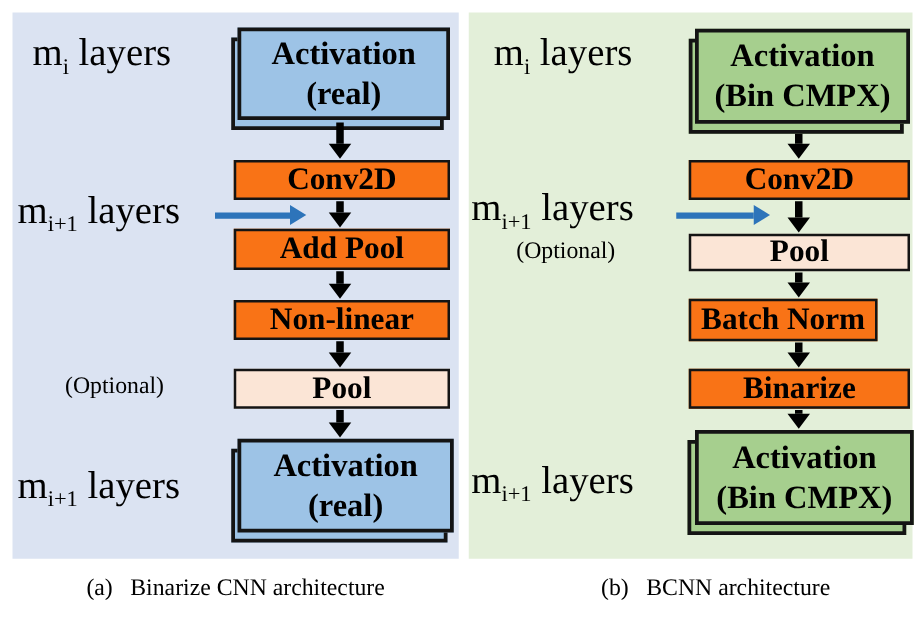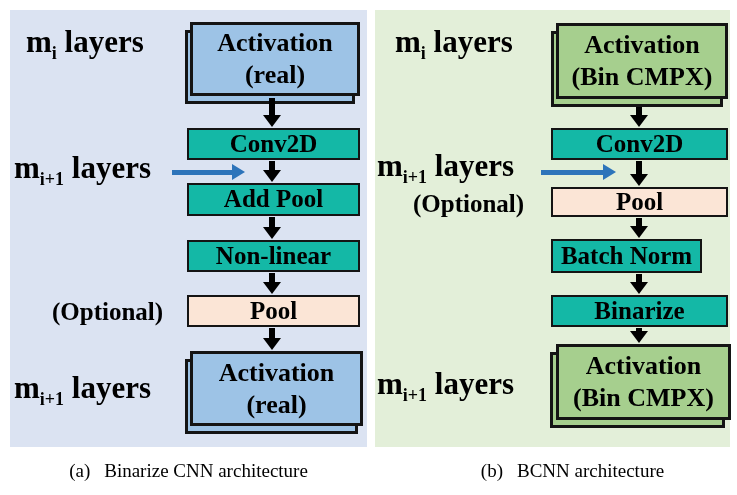--- a/index.html
+++ b/index.html
@@ -11,26 +11,26 @@
 
   .node{position:absolute;border:2.5px solid #141414;box-sizing:border-box;
         display:flex;flex-direction:column;align-items:center;justify-content:center;
         font-weight:bold;line-height:1.22;}
   .node span{display:block;}
   .act{border-width:3px;font-size:26px;}
   .proc{font-size:25px;}
   .stack-back{position:absolute;border:3px solid #141414;box-sizing:border-box;}
   .blue-fill{background:#9dc3e6;}
   .green-fill{background:#a6cf8e;}
-  .gray-fill{background:#14b8a6;}
+  .gray-fill{background:#f97316;}
   .peach-fill{background:#fbe5d6;}
 
-  .side-label{position:absolute;font-weight:bold;font-size:31px;white-space:nowrap;line-height:1.05;}
+  .side-label{position:absolute;font-weight:normal;font-size:31px;white-space:nowrap;line-height:1.05;}
   .side-label sub{font-size:0.58em;line-height:0;}
-  .optional-label{position:absolute;font-weight:bold;font-size:25px;white-space:nowrap;}
+  .optional-label{position:absolute;font-weight:normal;font-size:19px;white-space:nowrap;}
 
   .varrow{position:absolute;width:18px;display:flex;flex-direction:column;align-items:center;}
   .varrow .stem{width:6px;flex:1;background:#000;}
   .varrow .head{width:0;height:0;border-left:9px solid transparent;
                 border-right:9px solid transparent;border-top:12px solid #000;}
 
   .harrow{position:absolute;height:16px;display:flex;align-items:center;}
   .harrow .stem{height:5px;flex:1;background:#2d74ba;}
   .harrow .head{width:0;height:0;border-top:8px solid transparent;
                 border-bottom:8px solid transparent;border-left:13px solid #2d74ba;}

